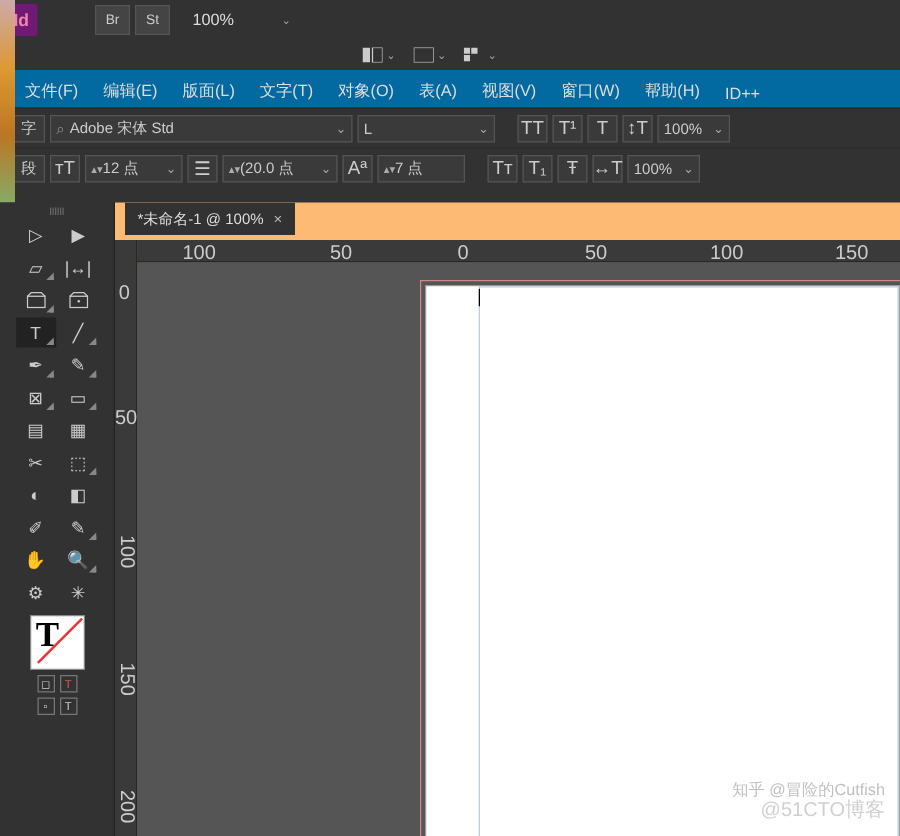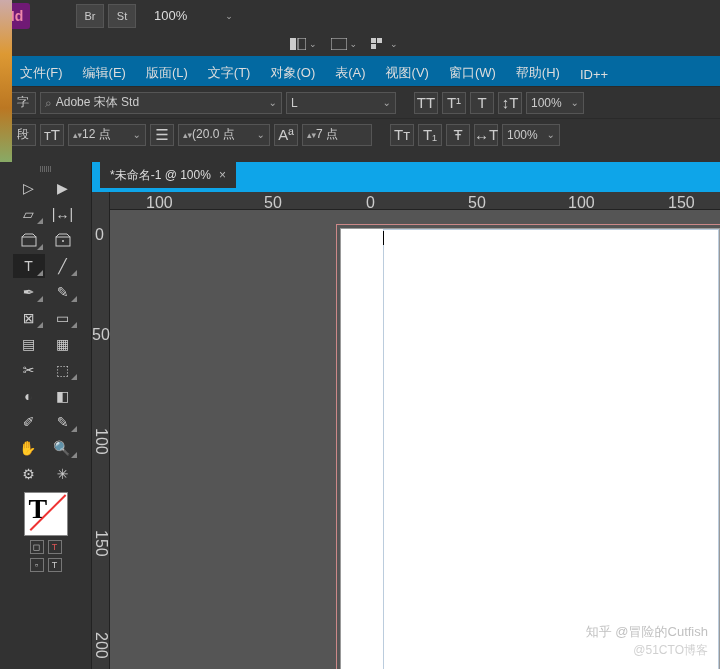--- a/index.html
+++ b/index.html
@@ -26,32 +26,32 @@
 .trow { display:flex; gap:2px; margin-bottom:2px; }
 .tool { width:32px; height:24px; display:flex; align-items:center; justify-content:center; font-size:14px; color:#ccc; cursor:pointer; position:relative; }
 .tool.sel { background:#222; }
 .tool.corner::after { content:""; position:absolute; right:2px; bottom:2px; border:3px solid transparent; border-right-color:#888; border-bottom-color:#888; }
 .swatch { width:44px; height:44px; position:relative; margin-top:4px; background:#fff; border:1px solid #888; }
 .swatch .tbig { position:absolute; left:4px; top:0; font-size:28px; font-weight:bold; color:#000; font-family:Georgia,serif; }
 .swatch .slash { position:absolute; left:0; top:0; width:100%; height:100%; }
 .swatch .slash::after { content:""; position:absolute; left:6px; bottom:4px; width:50px; height:2px; background:#e33; transform:rotate(-45deg); transform-origin:left bottom; }
 .mini { display:flex; gap:4px; margin-top:4px; }
 .mini div { width:14px; height:14px; border:1px solid #777; font-size:9px; display:flex; align-items:center; justify-content:center; }
-.canvas-area { flex:1; position:relative; background:#0ea5e9; overflow:hidden; }
+.canvas-area { flex:1; position:relative; background:#fdba74; overflow:hidden; }
 .doc-tab { position:absolute; top:0; left:8px; height:26px; background:#323232; display:flex; align-items:center; padding:0 10px; font-size:12px; color:#ddd; gap:8px; }
 .doc-tab .x { cursor:pointer; color:#bbb; }
 .hruler { position:absolute; top:30px; left:18px; right:0; height:18px; background:#3a3a3a; border-bottom:1px solid #222; }
 .vruler { position:absolute; top:30px; left:0; width:18px; bottom:0; background:#3a3a3a; border-right:1px solid #222; }
 .rlbl { position:absolute; font-size:16px; color:#ccc; }
 .page-wrap { position:absolute; top:48px; left:18px; right:0; bottom:0; background:#555; }
 .page { position:absolute; left:230px; top:18px; width:380px; height:560px; background:#fff; border:1px solid #999; outline:1px solid #c88; outline-offset:3px; }
 .page .margins { position:absolute; left:42px; top:0; right:0; bottom:30px; border:1px solid #bcd; }
 .page .cursor { position:absolute; left:42px; top:2px; width:1px; height:14px; background:#000; }
 .wm1 { position:absolute; right:12px; bottom:28px; color:rgba(150,150,150,.6); font-size:13px; }
-.wm2 { position:absolute; right:12px; bottom:10px; color:rgba(150,150,150,.45); font-size:12px; }
+.wm2 { position:absolute; right:12px; bottom:10px; color:rgba(150,150,150,.45); font-size:16px; }
 .desktop-bg { position:absolute; left:0; top:0; width:12px; height:162px; background:linear-gradient(#caa,#d93,#b72,#8a6); }
 svg { pointer-events:none; }
 </style>
 </head>
 <body>
 
 <div class="desktop-bg"></div>
 
 <div class="titlebar">
   <div class="app-icon">Id</div>

